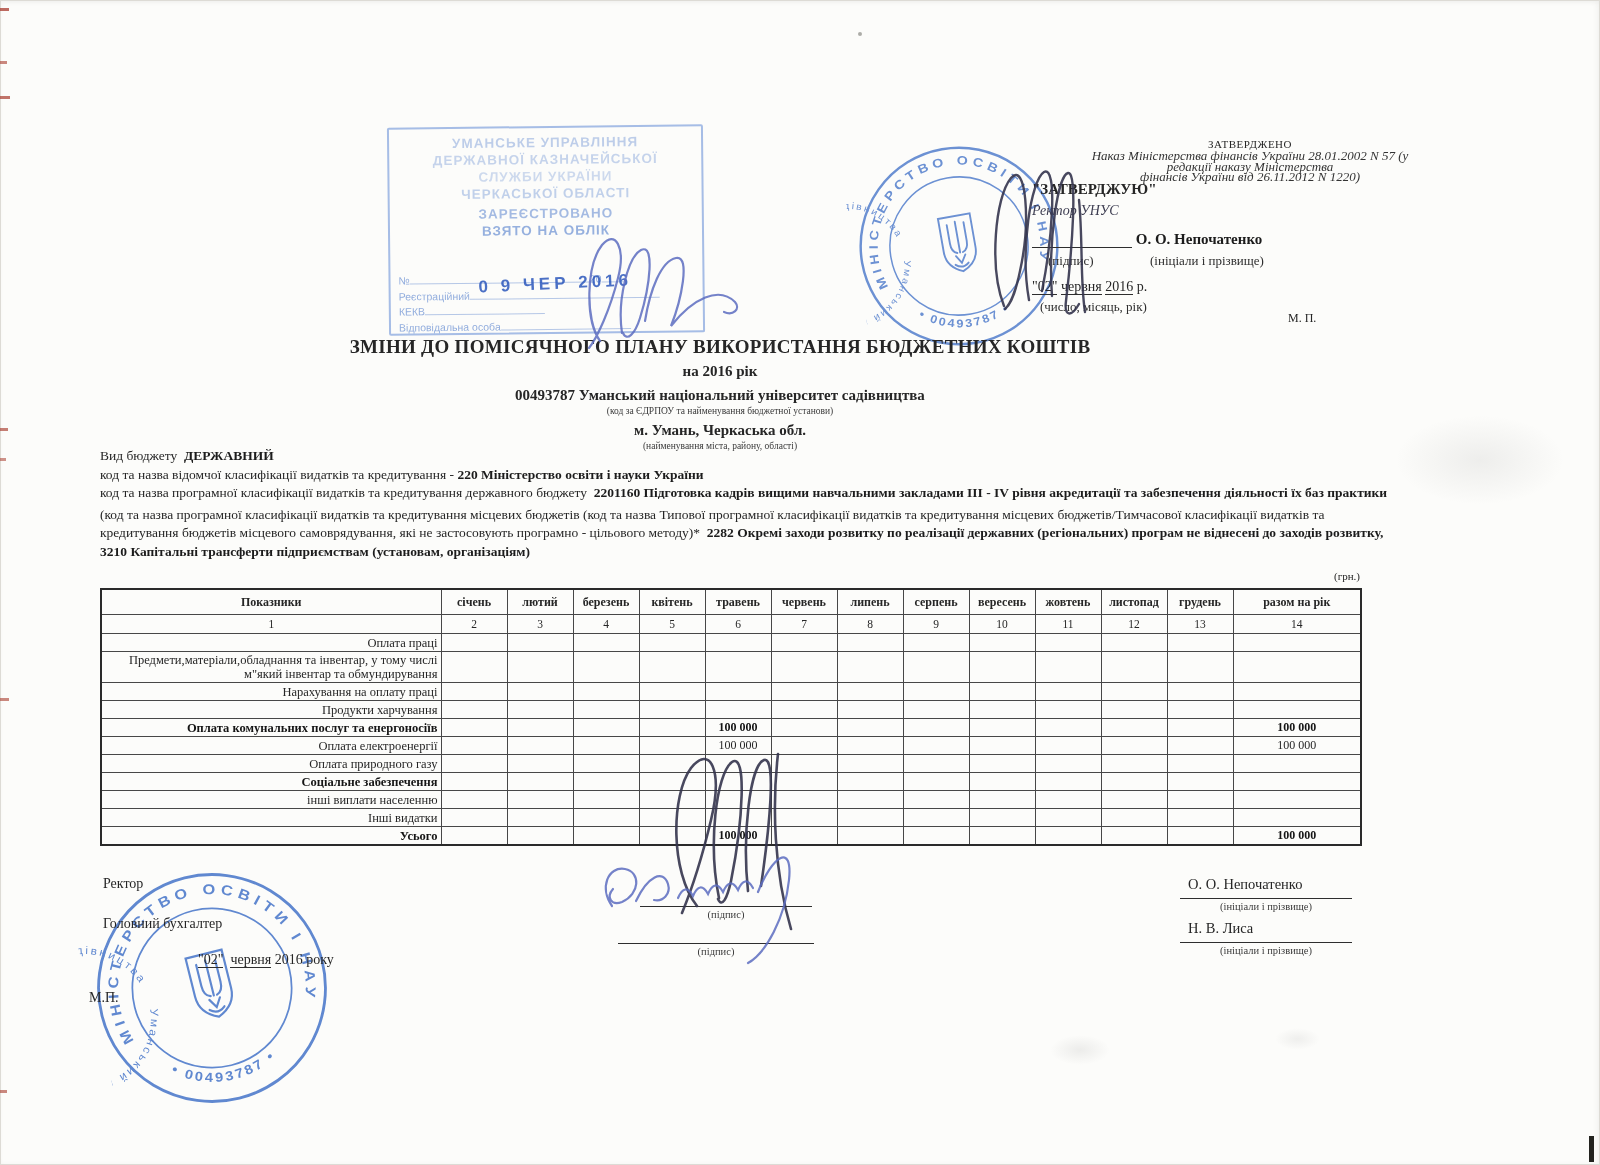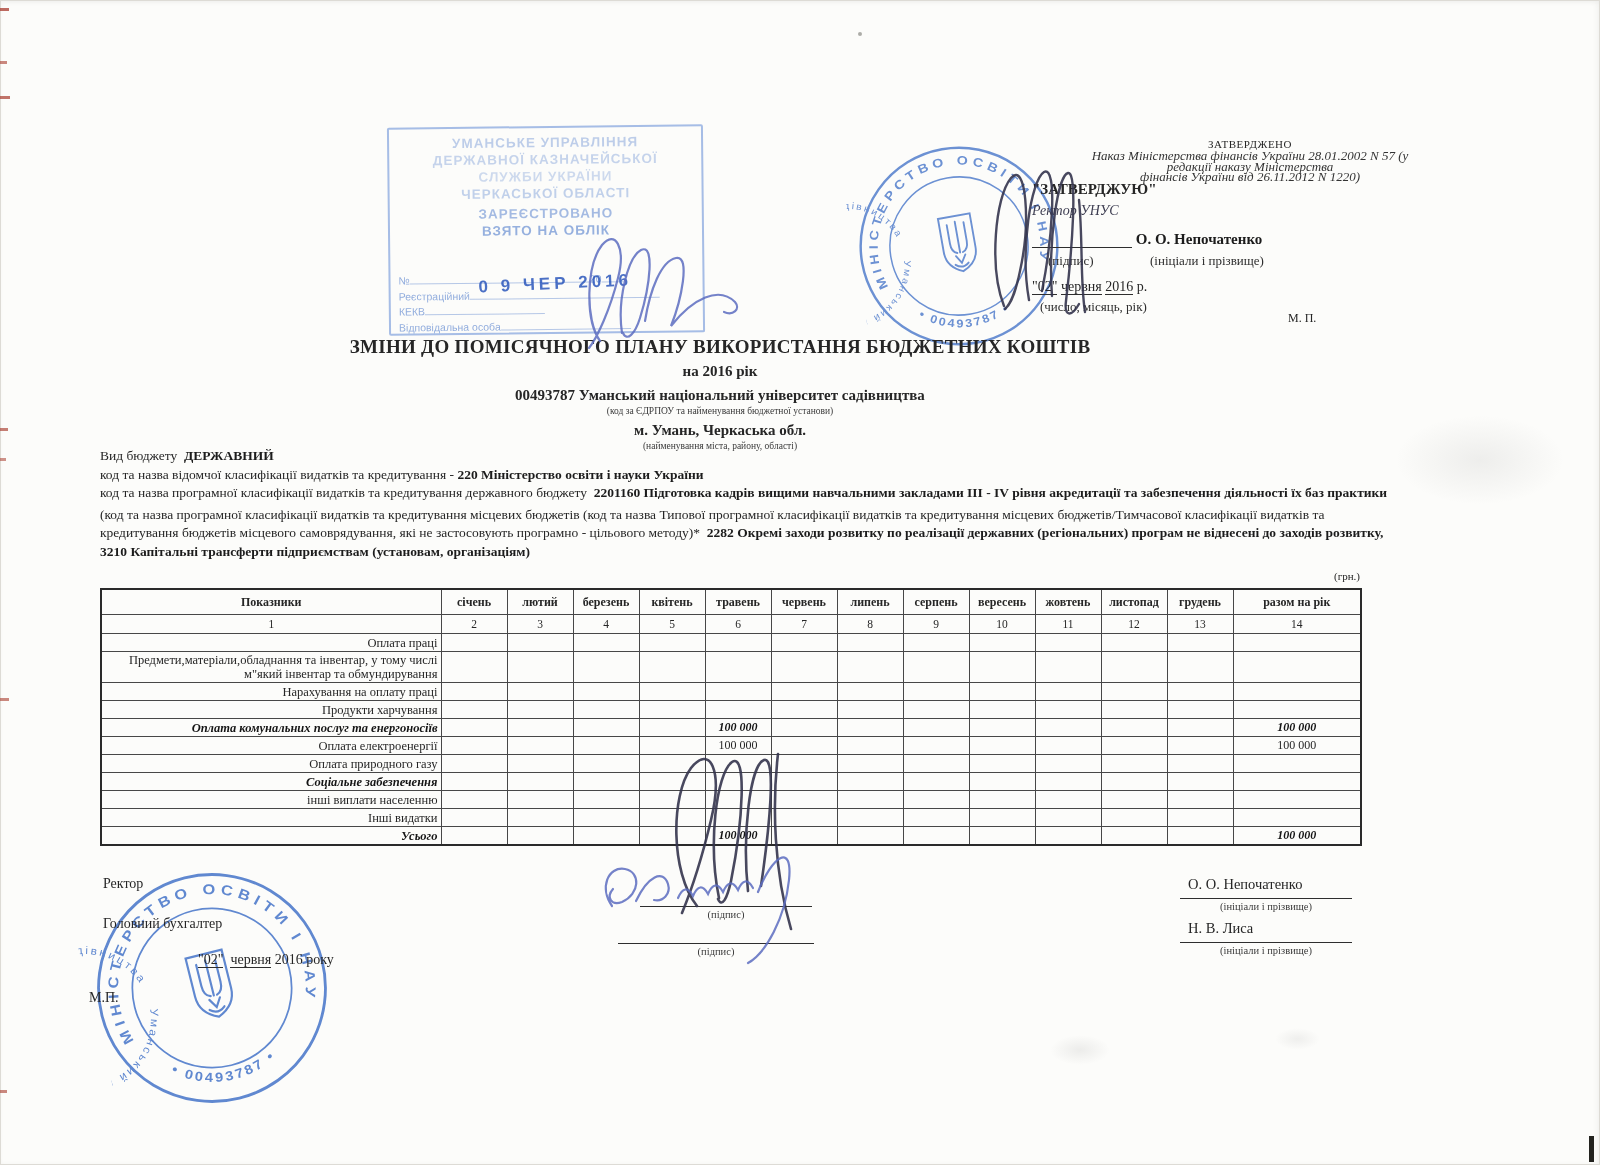--- a/index.html
+++ b/index.html
@@ -40,21 +40,21 @@
   .tbl-wrap{left:100px;top:588px;}
   table.budget{border-collapse:collapse;table-layout:fixed;width:1260px;
                border:2px solid #2a2a2a;font-family:"Liberation Serif",serif;}
   table.budget th,table.budget td{border:1px solid #474747;padding:1px 3px;overflow:hidden;}
   table.budget th.hdr{font-size:12px;font-weight:bold;height:22px;margin-top:36px;}
   table.budget th.num{font-size:11.5px;font-weight:normal;height:16px;}
   table.budget td{font-size:12.5px;height:15px;line-height:1.12;}
   table.budget td.lbl{text-align:right;}
   table.budget td.ind{padding-left:18px;}
   table.budget td.val{text-align:center;font-size:12px;}
-  table.budget td.b{font-weight:bold;color:#151515;font-style:italic;}
+  table.budget td.b{font-weight:bold;color:#151515;}
   table.budget tr.last td{border-top:1.5px solid #2a2a2a;}
 
   
   .foot-label{font-size:14px;}
   .sigline{border-bottom:1.3px solid #2e2e2e;height:1px;}
   .name-line{font-size:14.5px;}
 
   
   .ts{left:388px;top:126px;width:312px;height:204px;border:2px solid rgba(80,125,210,.5);
       transform:rotate(-.6deg);font-family:"Liberation Sans",sans-serif;color:#3a6cc6;border-radius:2px;}

